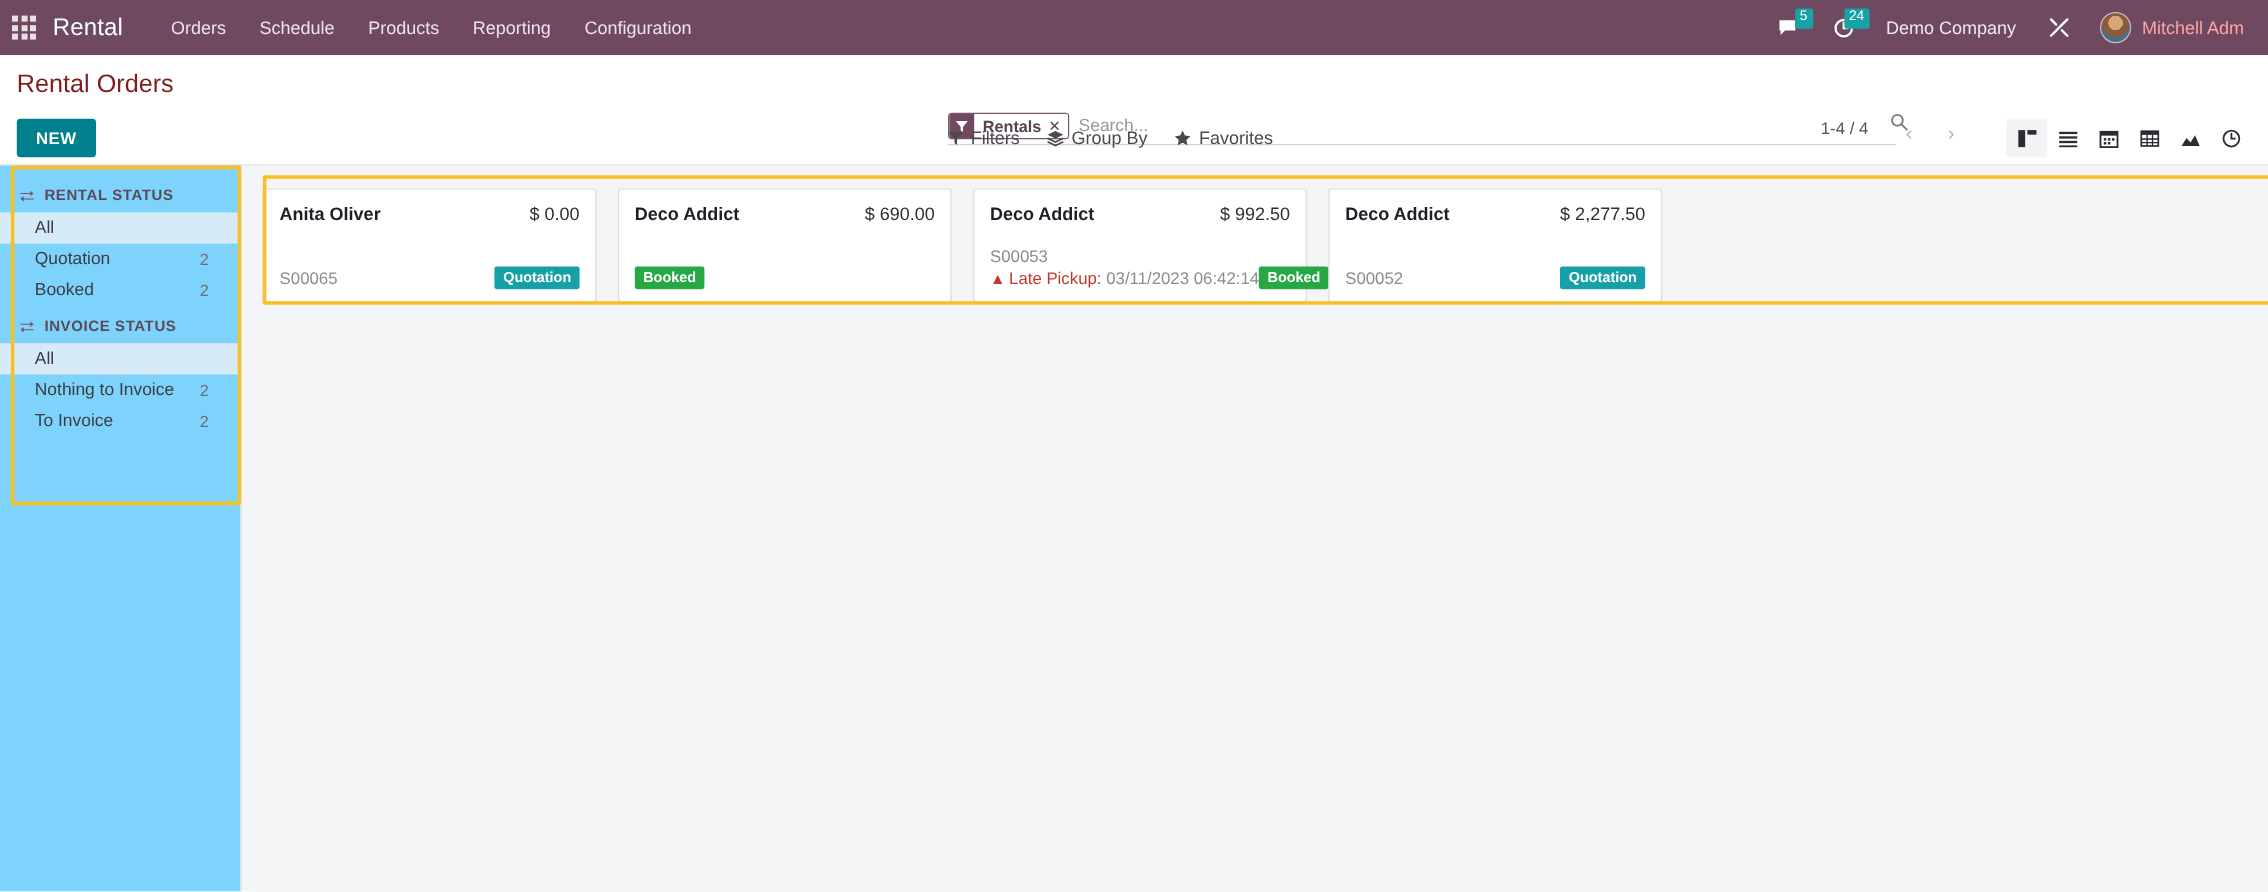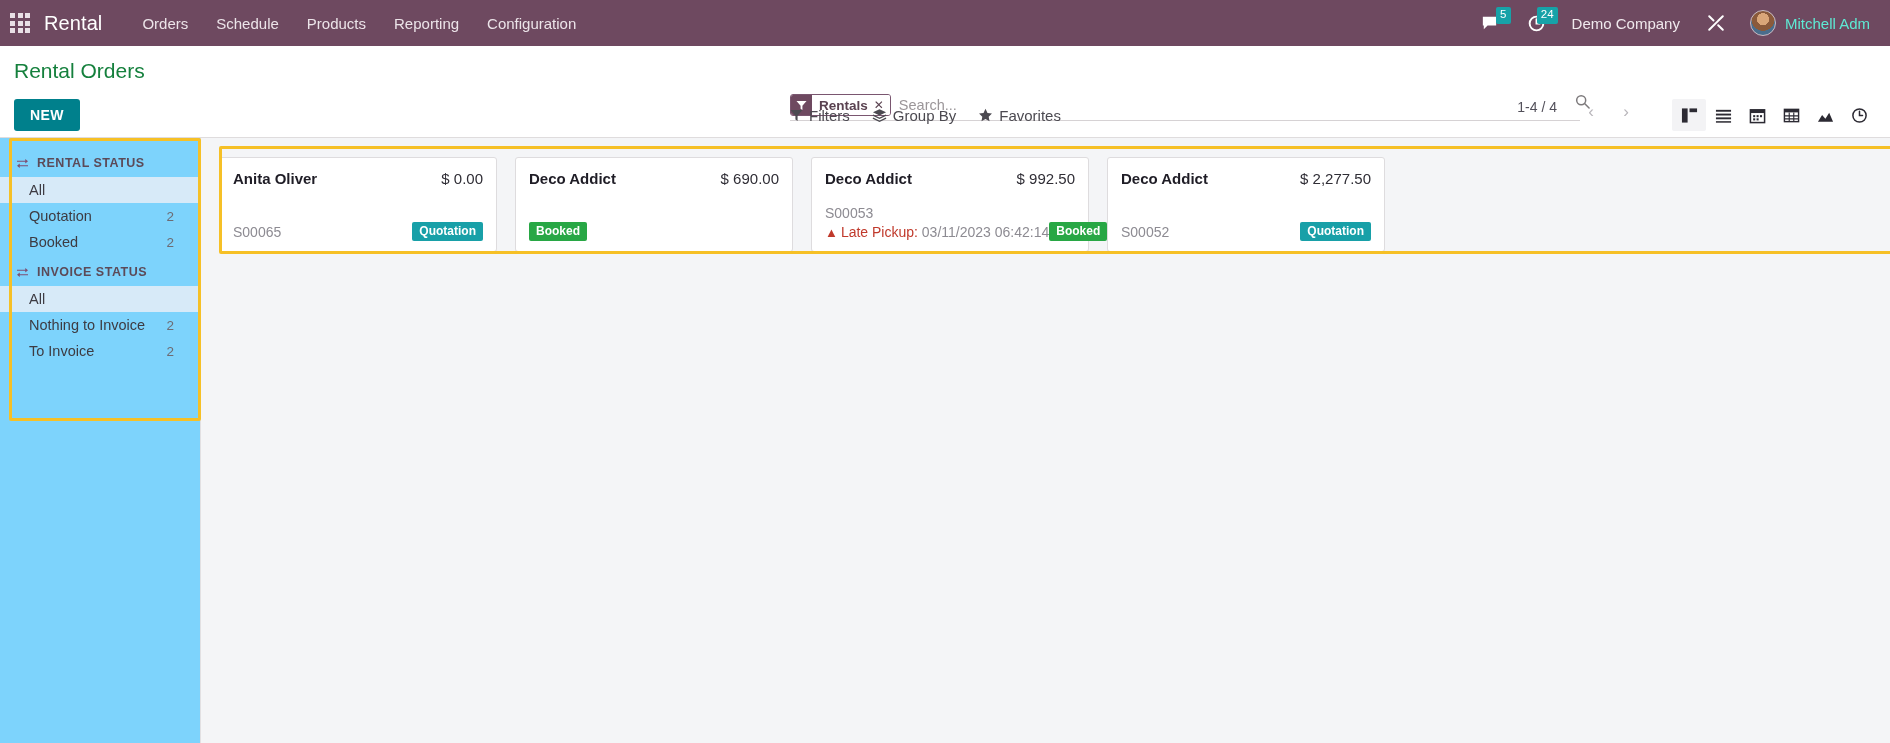--- a/index.html
+++ b/index.html
@@ -81,21 +81,21 @@
   }
   .avatar {
     width: 26px; height: 26px;
     border-radius: 50%;
     background: radial-gradient(circle at 50% 34%, #d9a679 0 30%, #8a5a3b 31% 58%, #4a6d8c 59% 100%);
     border: 1px solid #c9bcc4;
     flex: none;
   }
   .user-name {
     font-size: 15px;
-    color: #5eead4;
+    color: #fca5a5;
     padding-left: 9px;
     white-space: nowrap;
     cursor: pointer;
   }
   .user-block { display: flex; align-items: center; padding: 0 6px 0 10px; }
 
   
   .control-panel {
     background: #fff;
     border-bottom: 1px solid #dfdcdd;
@@ -104,21 +104,21 @@
     height: 92px;
   }
   .cp-row-top {
     display: flex;
     align-items: flex-start;
     padding: 12px 16px 0 14px;
     height: 46px;
   }
   .page-title {
     font-size: 21px;
-    color: #15803d;
+    color: #7f1d1d;
     font-weight: 400;
     line-height: 1;
     padding-top: 2px;
   }
   .searchview {
     position: absolute;
     left: 790px;
     top: 48px;
     width: 790px;
     display: flex;

